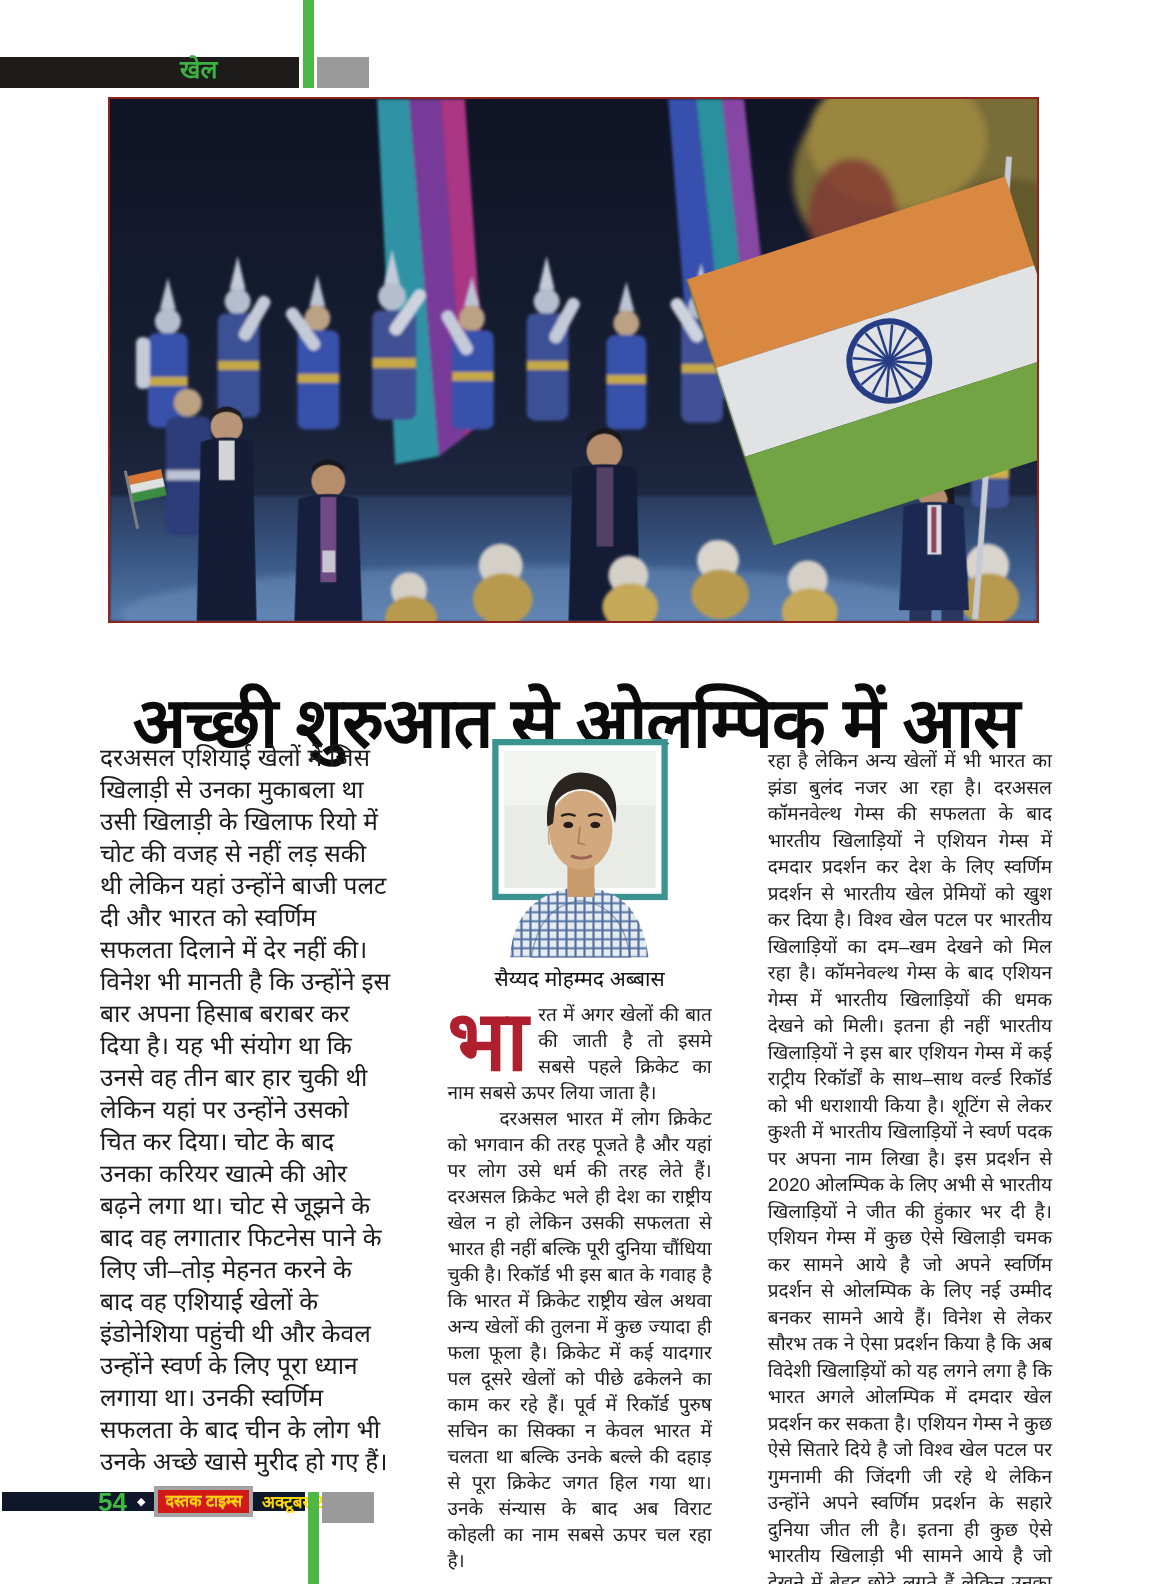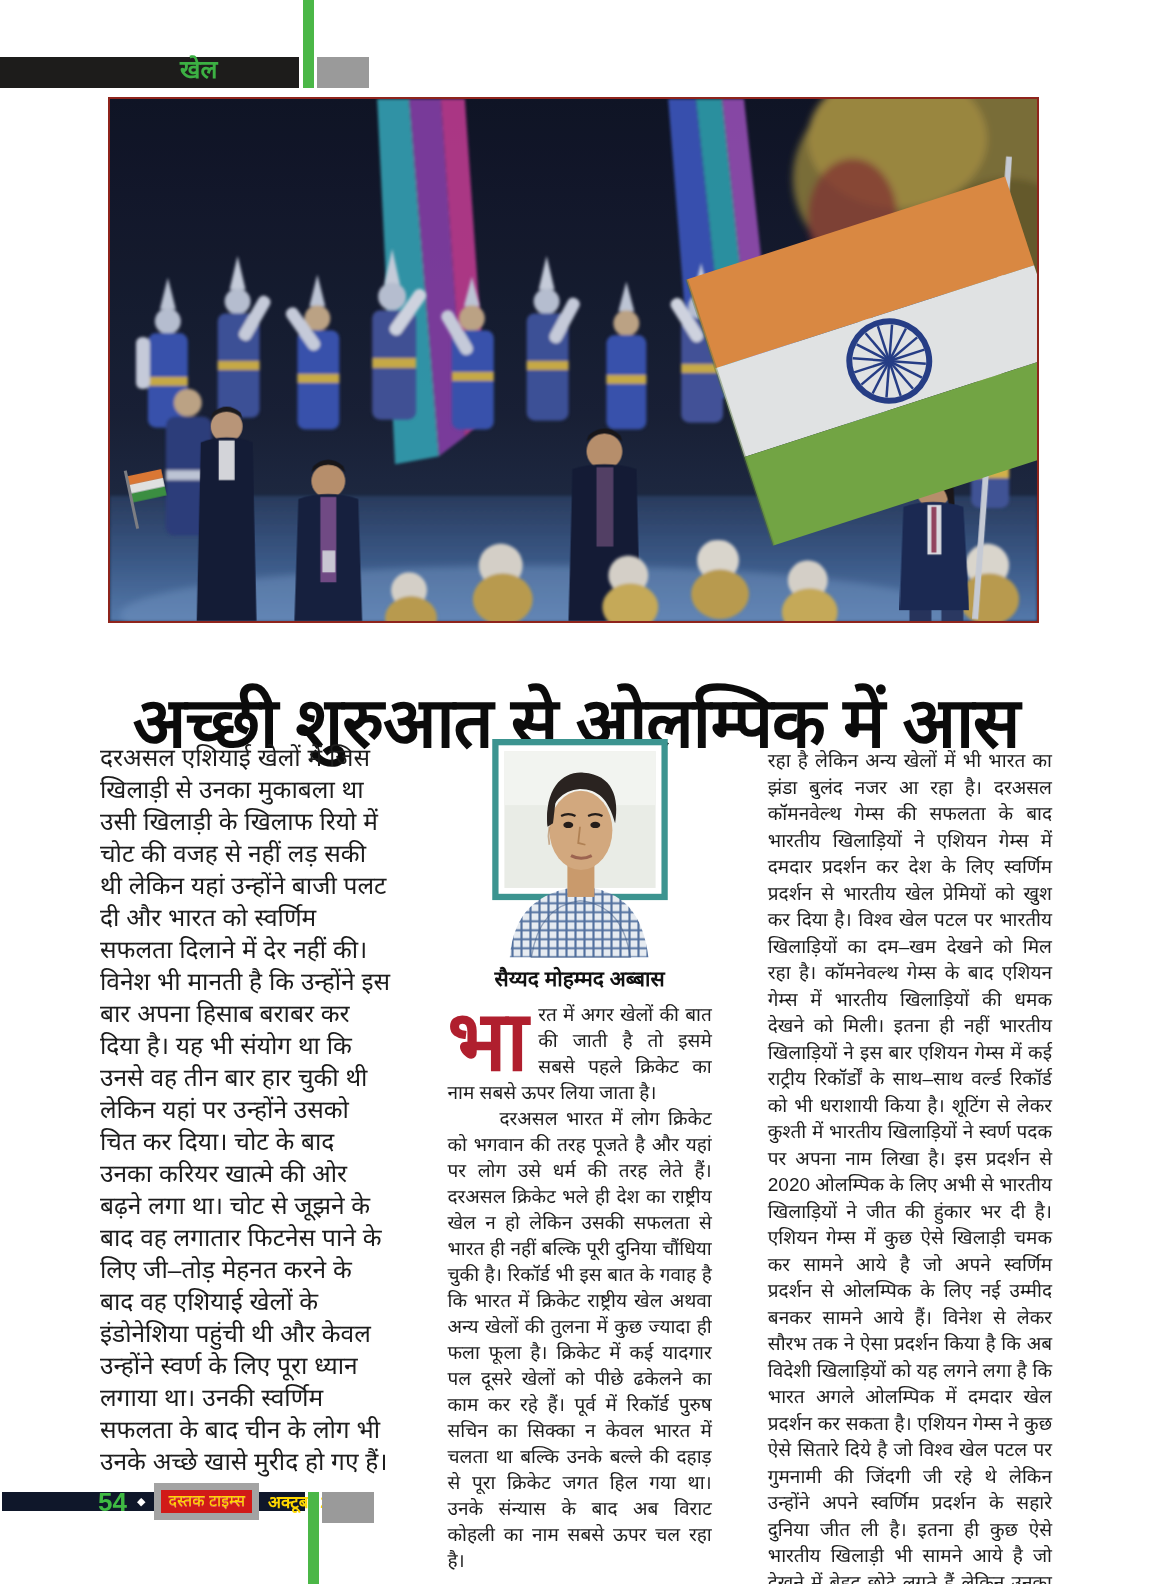--- a/index.html
+++ b/index.html
@@ -45,39 +45,39 @@
     font-size:24.5px;line-height:32px;text-align:left;margin:6px 0 0 0;
   }
   .body-text{font-size:19px;line-height:26px;text-align:justify;margin:0;}
   .body-text.indent{text-indent:52px;}
   .col-right .body-text{line-height:26.5px;margin-top:12px;}
 
   
   .author-fig{position:relative;width:180px;height:222px;margin:0 auto;}
   .author-fig svg{display:block;width:100%;height:100%;}
   .author-caption{
-    text-align:center;font-weight:bold;font-size:21px;color:#111;
+    text-align:center;font-weight:normal;font-size:21px;color:#111;
     margin:6px 0 10px 0;
   }
   
   .dropcap{
     float:left;color:#b01f2e;font-weight:bold;
     font-size:84px;line-height:70px;padding:4px 10px 0 0;
   }
 
   
   .footer-bar{
     position:absolute;left:2px;top:1492px;width:303px;height:19px;
     background:#0f172a;display:flex;align-items:center;
   }
   .page-num{color:#3fba43;font-size:26px;font-weight:bold;margin-left:96px;line-height:1;}
   .footer-diamond{color:#ffffff;font-size:11px;margin:0 9px 0 10px;}
   .mag-logo{
-    background:#d11a18;border:7px solid #a3a3a3;color:#ffd800;
-    font-size:16px;font-weight:normal;padding:1px 7px 3px 7px;line-height:1.2;
+    background:#d11a18;border:4px solid #a3a3a3;color:#ffd800;
+    font-size:16px;font-weight:bold;padding:1px 7px 3px 7px;line-height:1.2;
     text-shadow:0 1px 0 #ffffff55;white-space:nowrap;
   }
   .footer-date{color:#ffd800;font-size:17px;font-weight:bold;margin-left:9px;white-space:nowrap;}
   .footer-green-bar{position:absolute;left:308px;top:1492px;width:11px;height:92px;background:#4bb747;}
   .footer-gray-box{position:absolute;left:322px;top:1492px;width:52px;height:31px;background:#9a9a9a;}
 </style>
 </head>
 <body>
 
 <div class="kicker-bar">

